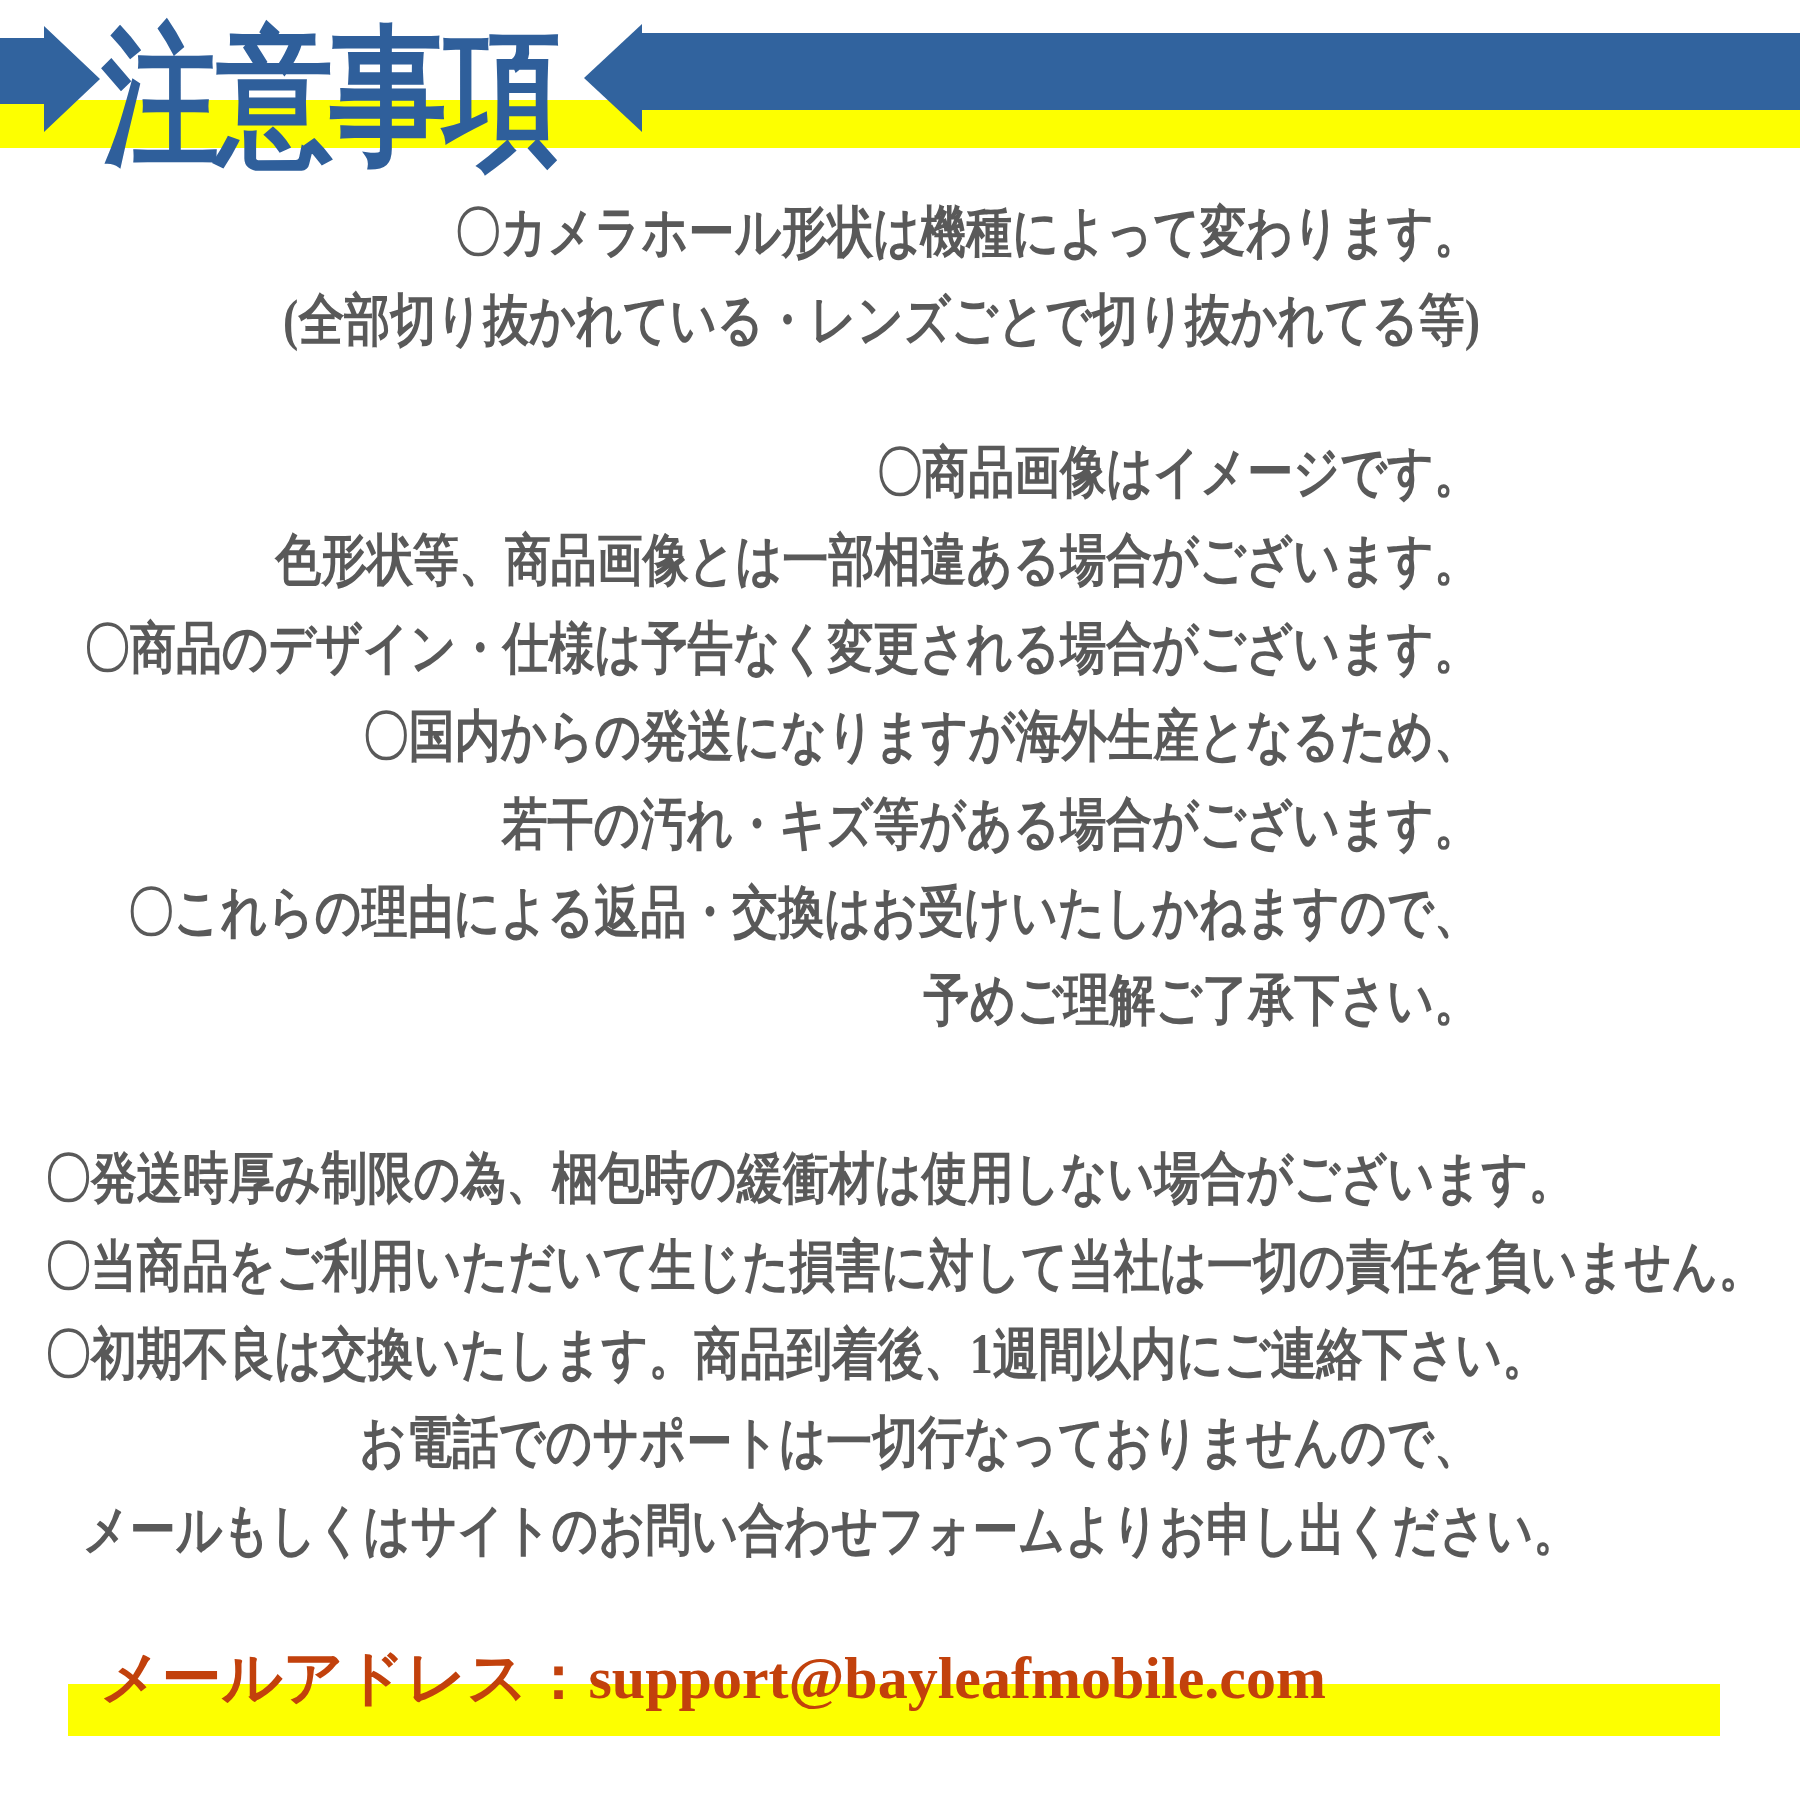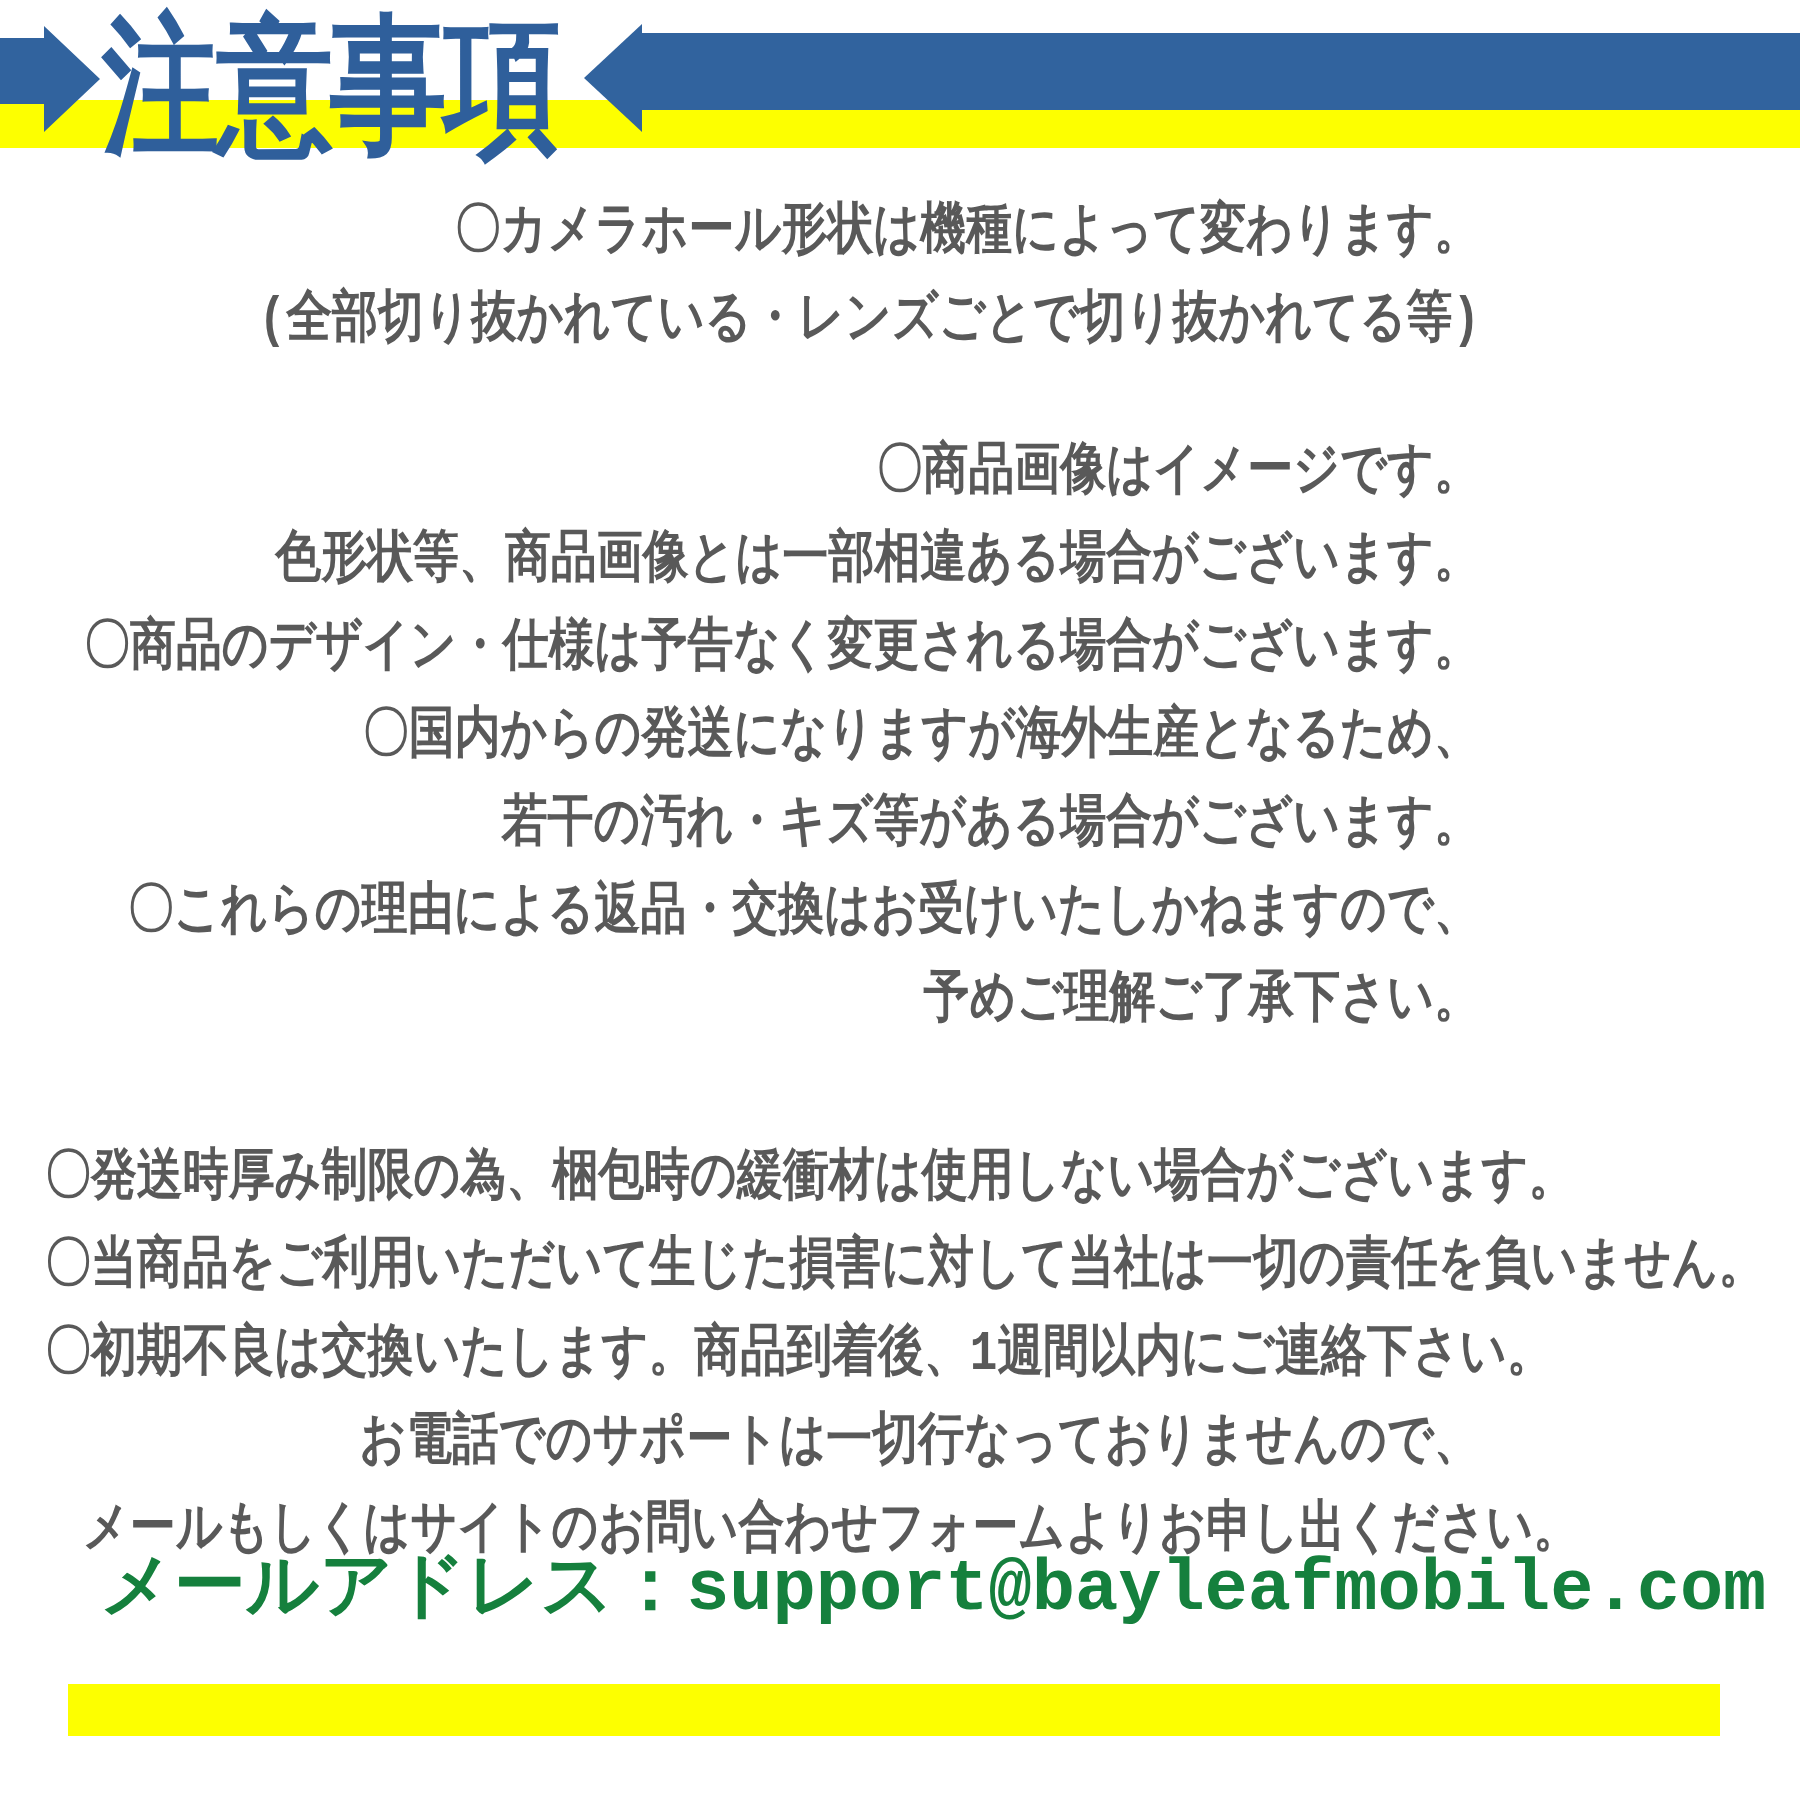--- a/index.html
+++ b/index.html
@@ -1,21 +1,21 @@
 <!DOCTYPE html>
 <html><head>
 <meta charset="utf-8">
 <style>
   html,body{margin:0;padding:0;background:#ffffff;}
   .page{
     position:relative;
     width:1800px;height:1740px;
     background:#ffffff;
     overflow:hidden;
-    font-family:Liberation Mono, monospace;
+    font-family:Liberation Serif, serif;
   }
   
   .hdr-svg{position:absolute;top:0;left:0;display:block;}
   .page-title{
     position:absolute;left:102px;top:22px;
     font-size:150px;font-weight:900;line-height:1;
     color:#2f5f9b;letter-spacing:-4px;white-space:nowrap;
     transform:scaleX(0.78);transform-origin:0 0;
   }
   
@@ -28,22 +28,22 @@
   }
   .nline.indent{padding-left:46px;}
   .gap-a{margin-top:64px;}
   .gap-b{margin-top:90px;}
   
   .email-band{
     position:absolute;left:68px;top:1684px;
     width:1652px;height:52px;background:#fdff00;
   }
   .email-line{
-    position:absolute;left:100px;top:1554px;
-    font-size:72px;font-weight:700;color:#15803d;
+    position:absolute;left:100px;top:1648px;
+    font-size:60px;font-weight:700;color:#c2410c;
     line-height:1.0;white-space:nowrap;
   }
 </style>
 </head>
 <body>
 
 <div class="page">
 
   <svg class="hdr-svg" width="1800" height="170" viewBox="0 0 1800 170">
     <rect x="0" y="100" width="1800" height="48" fill="#fdff00"></rect>

